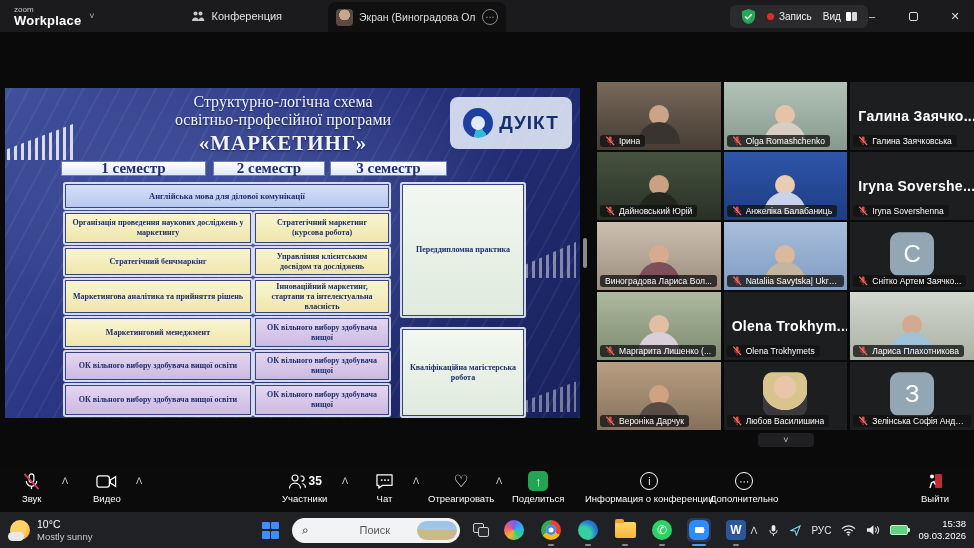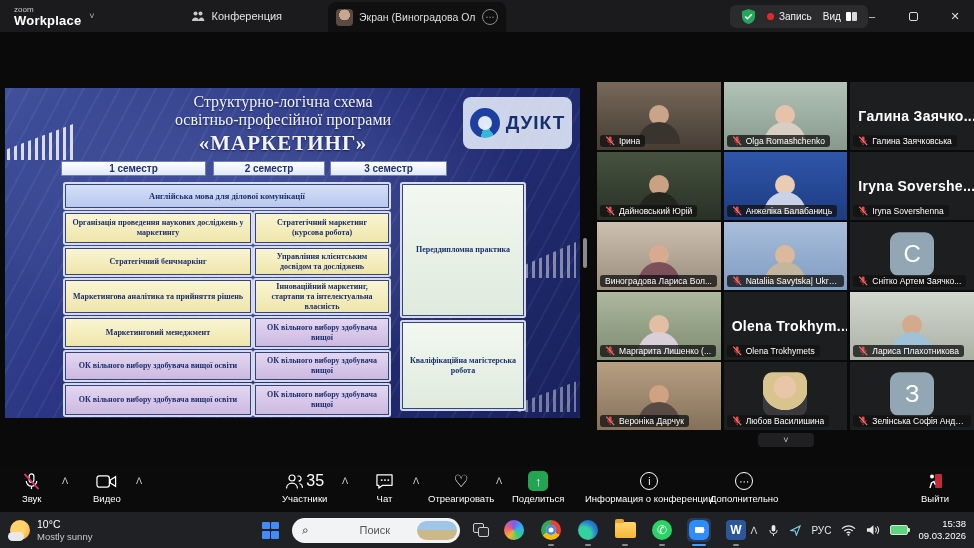--- a/index.html
+++ b/index.html
@@ -38,44 +38,44 @@
     background:repeating-linear-gradient(-62deg, rgba(255,255,255,.05) 0 2px, transparent 2px 16px),
     radial-gradient(ellipse at 45% 40%, rgba(150,170,240,.28), transparent 60%); }
   .eq { position:absolute; opacity:.8; background:repeating-linear-gradient(90deg,#fff 0 3px, transparent 3px 7px); }
   .eq1 { left:2px; top:36px; width:66px; height:36px; clip-path:polygon(0 70%,100% 0,100% 100%,0 100%); }
   .eq2 { right:4px; top:150px; width:58px; height:40px; opacity:.45; clip-path:polygon(0 75%,100% 10%,100% 100%,0 100%); }
   .eq3 { right:4px; top:290px; width:58px; height:34px; opacity:.4; clip-path:polygon(0 75%,100% 10%,100% 100%,0 100%); }
   .slide-head { position:relative; height:72px; }
   .slide-title { position:absolute; left:108px; top:5px; width:340px; text-align:center; color:#f2f5ff; text-shadow:0 1px 2px rgba(0,0,30,.6); }
   .slide-title div { font-size:16px; line-height:1.15; }
   .slide-title .t3 { font-size:21px; font-weight:bold; letter-spacing:1px; margin-top:1px; }
-  .logo { position:absolute; right:8px; top:9px; width:109px; height:52px; background:rgba(235,242,255,.85); border-radius:8px; display:flex; align-items:center; justify-content:center; gap:6px; }
+  .logo { position:absolute; right:8px; top:9px; width:122px; height:52px; background:rgba(235,242,255,.85); border-radius:8px; display:flex; align-items:center; justify-content:center; gap:6px; }
   .logo-mark { width:30px; height:30px; border-radius:50%; background:conic-gradient(#1d3fa0 0 40%, #35b8d8 40% 55%, #1d3fa0 55% 100%); position:relative; }
   .logo-mark::after { content:""; position:absolute; left:8px; top:8px; width:14px; height:14px; border-radius:50%; background:rgba(235,242,255,.95); }
   .logo-text { font-family:"Liberation Sans",sans-serif; font-weight:bold; font-size:19px; color:#15306e; letter-spacing:1px; }
   .sem-row { position:relative; height:16px; margin-top:1px; display:flex; }
-  .sem { height:15px; background:linear-gradient(#ffffff,#dfe8fa); border:1px solid #6e7fb8; color:#203070; font-weight:bold; font-size:10px; display:flex; align-items:center; justify-content:center; font-family:Liberation Sans, sans-serif; }
+  .sem { height:15px; background:linear-gradient(#ffffff,#dfe8fa); border:1px solid #6e7fb8; color:#203070; font-weight:bold; font-size:15px; display:flex; align-items:center; justify-content:center; font-family:Liberation Serif, serif; }
   .sem:nth-child(1){ margin-left:56px; width:145px; }
   .sem:nth-child(2){ margin-left:7px; width:112px; }
   .sem:nth-child(3){ margin-left:5px; width:117px; }
   .slide-body { position:relative; display:flex; margin-top:7px; }
   .left-block { margin-left:60px; width:324px; }
   .right-block { margin-left:13px; width:122px; display:flex; flex-direction:column; }
   .cell { border:1px solid #34427f; box-shadow:0 0 0 2px rgba(232,236,248,.9); border-radius:1px;
     color:#1c2f6e; font-weight:bold; text-align:center; display:flex; align-items:center; justify-content:center;
     font-size:8px; line-height:1.25; padding:1px 6px; }
   .cell.blue  { background:linear-gradient(#d4def7,#b9c8ee); }
   .cell.yellow{ background:linear-gradient(#f9f5d2,#efe5ab); }
   .cell.purple{ background:linear-gradient(#e4d6f0,#ccb9e1); }
   .cell.light { background:linear-gradient(#f3f8f0,#dfeadd); }
   .cell.wide { height:24px; font-size:8.5px; }
   .lrow { display:flex; margin-top:5px; }
   .lrow .c1 { width:186px; }
   .lrow .c2 { width:134px; margin-left:4px; }
-  .right-block .cell + .cell { margin-top:6px;font-family:Liberation Serif, serif; }
+  .right-block .cell + .cell { margin-top:13px;font-family:Liberation Serif, serif; }
   .scrollthumb { position:absolute; left:583px; top:238px; width:4px; height:30px; background:#8a8a8a; border-radius:2px; }
 
   
   .gallery { position:absolute; left:597px; top:82px; width:377px; display:grid; grid-template-columns:repeat(3,1fr); gap:2px 3px; }
   .tile { position:relative; height:68px; background:#1d1e20; overflow:hidden; }
   .tile.active { outline:2px solid #2bd160; outline-offset:-2px; }
   .vid { position:absolute; inset:0; }
   .figure { position:absolute; left:50%; bottom:6px; transform:translateX(-50%); display:flex; flex-direction:column; align-items:center; }
   .head { width:20px; height:20px; border-radius:50%; }
   .torso { width:42px; height:22px; border-radius:21px 21px 0 0; margin-top:-3px; }
@@ -86,21 +86,21 @@
   .tile-label { position:absolute; left:3px; bottom:3px; max-width:calc(100% - 6px); background:rgba(18,18,18,.78); border-radius:3px; padding:1px 5px; display:flex; align-items:center; gap:4px; color:#fff; font-size:8.5px; white-space:nowrap; overflow:hidden; }
   .tile-label span { overflow:hidden; text-overflow:ellipsis; }
   .collapse-pill { position:absolute; left:758px; top:433px; width:56px; height:14px; background:#202022; border-radius:4px; display:flex; align-items:center; justify-content:center; color:#cfcfcf; font-size:9px; }
 
   
   .toolbar { position:absolute; left:0; top:466px; width:974px; height:46px; background:#0b0b0c; }
   .tb-item { position:absolute; top:4px; display:flex; flex-direction:column; align-items:center; color:#fff; }
   .tb-ico { height:22px; display:flex; align-items:center; justify-content:center; gap:3px; }
   .tb-label { font-size:9.5px; margin-top:1px; white-space:nowrap; }
   .tb-chev { position:absolute; top:10px; color:#cfcfcf; font-size:9px; }
-  .count { font-size:16px; color:#fff; }
+  .count { font-size:12px; color:#fff;font-weight:bold; }
   .share-box { width:20px; height:20px; background:#23a455; border-radius:5px; color:#fff; font-size:13px; font-weight:bold; display:flex; align-items:center; justify-content:center; }
   .circle-ico { width:18px; height:18px; border:1.4px solid #fff; border-radius:50%; display:flex; align-items:center; justify-content:center; font-size:10px; }
   .heart { font-size:17px; line-height:1; }
 
   
   .taskbar { position:absolute; left:0; top:512px; width:974px; height:36px; background:#1f2124; display:flex; align-items:center; }
   .weather { display:flex; align-items:center; gap:7px; margin-left:10px; }
   .sun { width:20px; height:20px; border-radius:50%; background:radial-gradient(circle at 35% 35%, #ffd36b 0 45%, #f59e2a 100%); position:relative; }
   .sun::after { content:""; position:absolute; left:-2px; bottom:-1px; width:16px; height:9px; border-radius:8px; background:#e8e8e8; }
   .wx-txt { line-height:1.2; }

